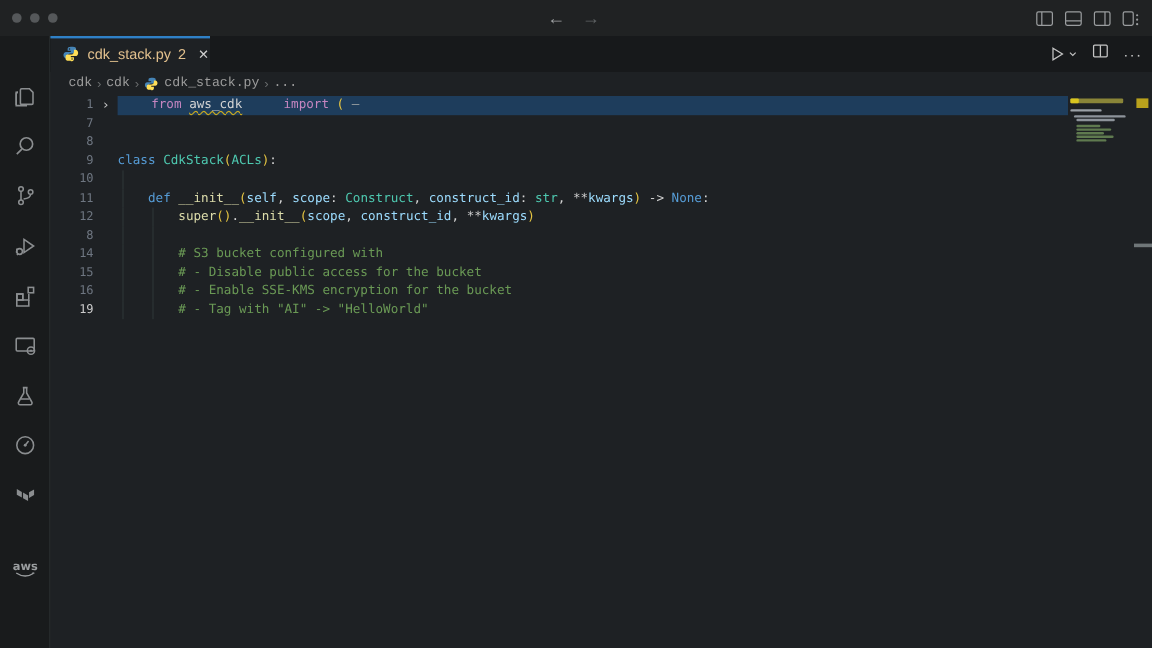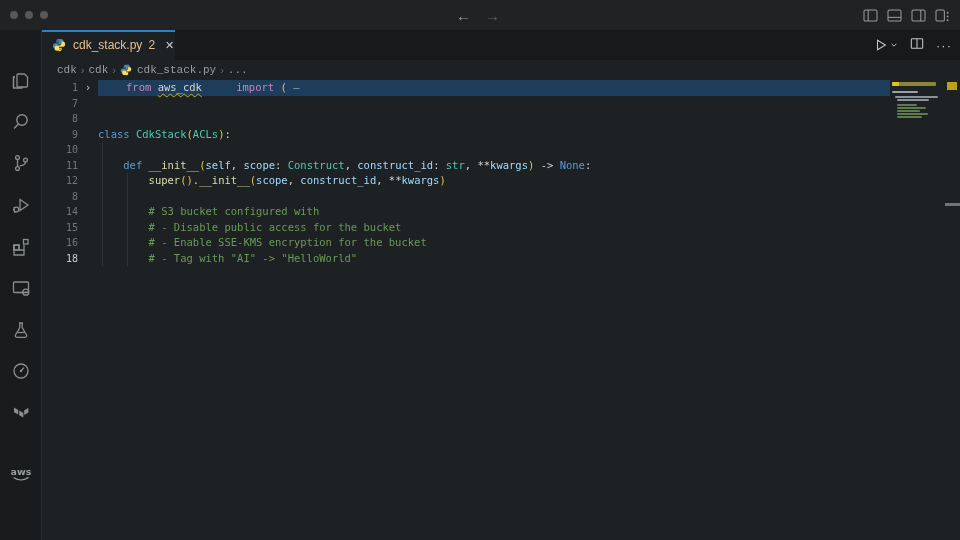--- a/index.html
+++ b/index.html
@@ -251,21 +251,21 @@
         <div class="code-row"><div class="gutter-num">7</div><div class="gutter-fold"></div><div class="code-txt"></div></div>
         <div class="code-row"><div class="gutter-num">8</div><div class="gutter-fold"></div><div class="code-txt"></div></div>
         <div class="code-row"><div class="gutter-num">9</div><div class="gutter-fold"></div><div class="code-txt"><span class="tok-blue">class</span><span class="tok-text"> </span><span class="tok-teal">CdkStack</span><span class="tok-gold">(</span><span class="tok-teal">ACLs</span><span class="tok-gold">)</span><span class="tok-text">:</span></div></div>
         <div class="code-row"><div class="gutter-num">10</div><div class="gutter-fold"></div><div class="code-txt"><span class="guide" style="left: 4px;"></span></div></div>
         <div class="code-row"><div class="gutter-num">11</div><div class="gutter-fold"></div><div class="code-txt"><span class="guide" style="left: 4px;"></span><span class="tok-text">    </span><span class="tok-blue">def</span><span class="tok-text"> </span><span class="tok-yellow">__init__</span><span class="tok-gold">(</span><span class="tok-param">self</span><span class="tok-text">, </span><span class="tok-param">scope</span><span class="tok-text">: </span><span class="tok-teal">Construct</span><span class="tok-text">, </span><span class="tok-param">construct_id</span><span class="tok-text">: </span><span class="tok-teal">str</span><span class="tok-text">, </span><span class="tok-text">**</span><span class="tok-param">kwargs</span><span class="tok-gold">)</span><span class="tok-text"> -&gt; </span><span class="tok-blue">None</span><span class="tok-text">:</span></div></div>
         <div class="code-row"><div class="gutter-num">12</div><div class="gutter-fold"></div><div class="code-txt"><span class="guide" style="left: 4px;"></span><span class="guide" style="left: 29px;"></span><span class="tok-text">        </span><span class="tok-yellow">super</span><span class="tok-gold">()</span><span class="tok-text">.</span><span class="tok-yellow">__init__</span><span class="tok-gold">(</span><span class="tok-param">scope</span><span class="tok-text">, </span><span class="tok-param">construct_id</span><span class="tok-text">, </span><span class="tok-text">**</span><span class="tok-param">kwargs</span><span class="tok-gold">)</span></div></div>
         <div class="code-row"><div class="gutter-num">8</div><div class="gutter-fold"></div><div class="code-txt"><span class="guide" style="left: 4px;"></span><span class="guide" style="left: 29px;"></span></div></div>
         <div class="code-row"><div class="gutter-num">14</div><div class="gutter-fold"></div><div class="code-txt"><span class="guide" style="left: 4px;"></span><span class="guide" style="left: 29px;"></span><span class="tok-text">        </span><span class="tok-comment"># S3 bucket configured with</span></div></div>
         <div class="code-row"><div class="gutter-num">15</div><div class="gutter-fold"></div><div class="code-txt"><span class="guide" style="left: 4px;"></span><span class="guide" style="left: 29px;"></span><span class="tok-text">        </span><span class="tok-comment"># - Disable public access for the bucket</span></div></div>
         <div class="code-row"><div class="gutter-num">16</div><div class="gutter-fold"></div><div class="code-txt"><span class="guide" style="left: 4px;"></span><span class="guide" style="left: 29px;"></span><span class="tok-text">        </span><span class="tok-comment"># - Enable SSE-KMS encryption for the bucket</span></div></div>
-        <div class="code-row"><div class="gutter-num active">18</div><div class="gutter-fold"></div><div class="code-txt"><span class="guide" style="left: 4px;"></span><span class="guide" style="left: 29px;"></span><span class="tok-text">        </span><span class="tok-comment"># - Tag with "AI" -&gt; "HelloWorld"</span></div></div>
+        <div class="code-row"><div class="gutter-num active">19</div><div class="gutter-fold"></div><div class="code-txt"><span class="guide" style="left: 4px;"></span><span class="guide" style="left: 29px;"></span><span class="tok-text">        </span><span class="tok-comment"># - Tag with "AI" -&gt; "HelloWorld"</span></div></div>
       </div>
   </div>
 
   <div class="minimap" id="minimap">
       <div style="top: 2px; left: 2px; width: 44px; height: 4px; background: rgb(138, 133, 56);"></div>
       <div style="top: 2px; left: 2px; width: 7px; height: 4px; background: rgb(217, 197, 31);"></div>
       <div style="top: 11px; left: 2px; width: 26px; height: 2px; background: rgb(154, 160, 166);"></div>
       <div style="top: 16px; left: 5px; width: 43px; height: 2px; background: rgb(141, 147, 154);"></div>
       <div style="top: 19px; left: 7px; width: 32px; height: 2px; background: rgb(141, 147, 154);"></div>
       <div style="top: 24px; left: 7px; width: 20px; height: 2px; background: rgb(95, 122, 79);"></div>

